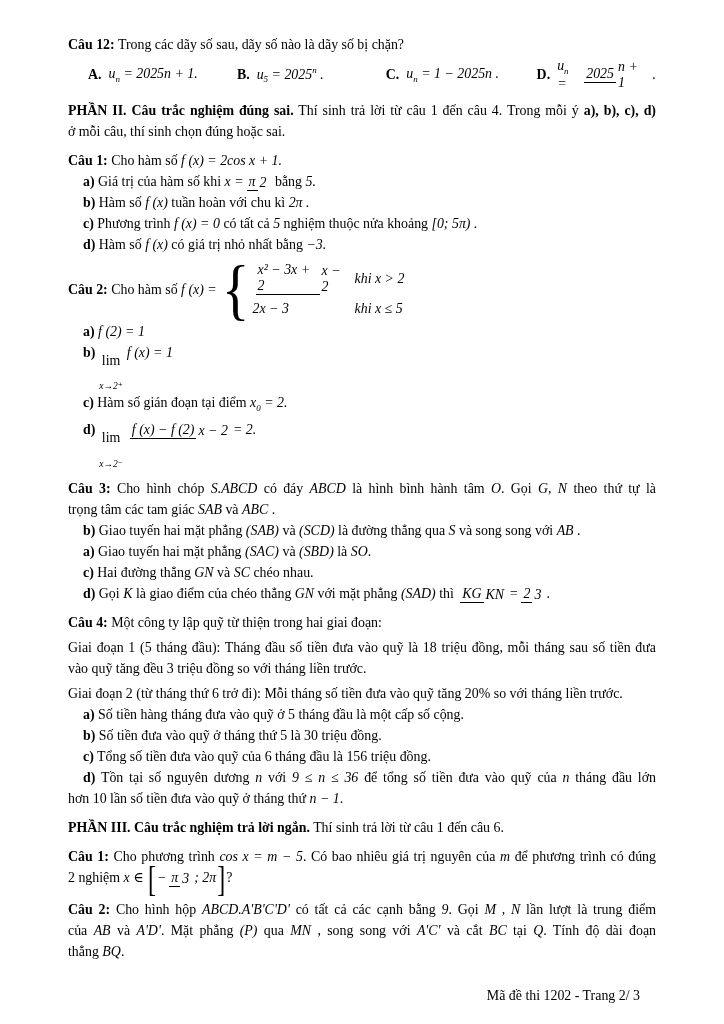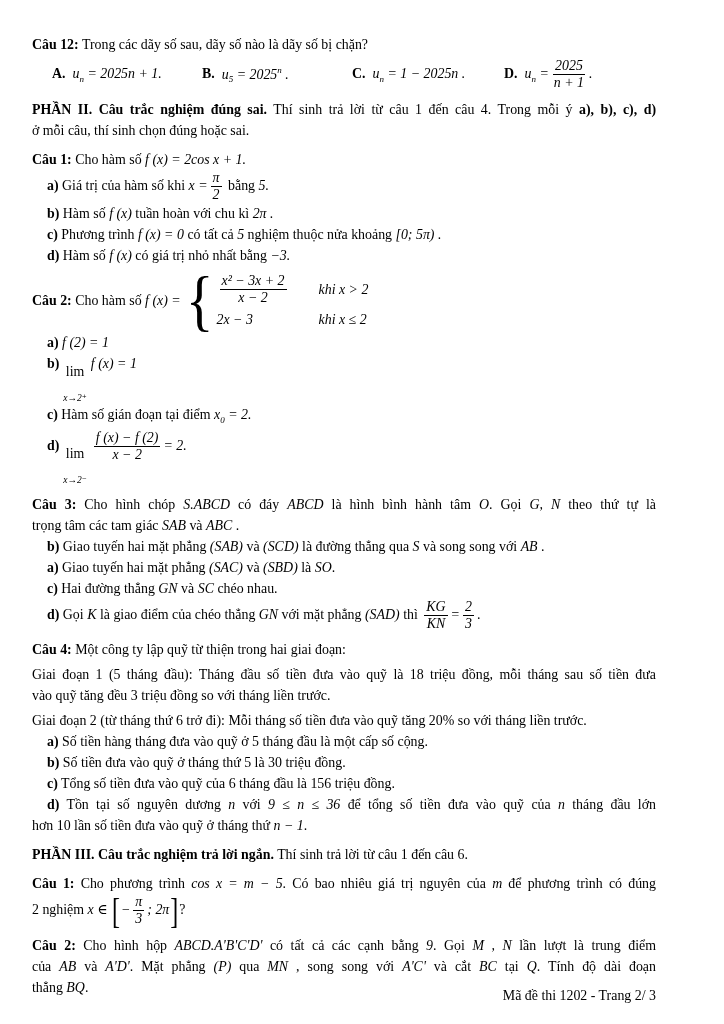--- a/index.html
+++ b/index.html
@@ -1,49 +1,49 @@
 <!DOCTYPE html>
 <html><head>
 <meta charset="utf-8">
 <style>
   *{margin:0;padding:0;box-sizing:border-box}
   html,body{background:#fff}
   body{width:724px;height:1024px;position:relative;overflow:hidden;color:#000;
        font-family:"Liberation Serif","DejaVu Serif",serif;font-size:13.9px}
-  .page{padding:34px 68px 0 32px}
+  .page{padding:34px 68px 0 68px}
   .ln{line-height:21px}
   .item{text-indent:15px}
   .qgap{margin-top:8px}
   .sgap{margin-top:4px}
   .just{text-align:justify;text-align-last:justify}
   b{font-weight:bold}
   .m{font-style:italic}
   sub,sup{font-size:9px;font-style:inherit}
-  .frac{display:inline-flex;flex-direction:column;align-items:center;vertical-align:middle;
+  .frac{display:inline-flex;flex-direction:row;align-items:center;vertical-align:middle;
         margin:0 3px;line-height:1.15;font-style:italic;text-indent:0}
   .fr-n{border-bottom:1px solid #000;padding:0 2px}
   .fr-d{padding:0 2px}
   .lim{display:inline-flex;flex-direction:column;align-items:center;vertical-align:-8px;
        margin:0 4px;line-height:1.05;text-indent:0}
   .limtop{font-style:normal}
   .limsub{font-size:9.5px;font-style:italic;margin-top:14px}
   .q2head{display:flex;align-items:center;margin-top:6px;margin-bottom:2px}
   .cases{display:inline-flex;align-items:center;margin-left:5px}
   .brace{font-size:58px;line-height:1;display:inline-block;transform:scaleY(1.15);font-weight:normal}
   .crows{display:flex;flex-direction:column;gap:6px;margin-left:3px}
   .crow{display:flex;align-items:center}
   .cexpr{display:inline-flex;width:102px;justify-content:flex-start}
   .ccond{font-style:italic}
   .optrow{display:flex;align-items:center;margin:3px 0 6px 20px}
   .opt{display:inline-flex;align-items:center}
   .opt b{margin-right:7px}
   .optA{width:150px}.optB{width:150px}.optC{width:152px}
   .bigbr{display:inline-block;font-size:24px;transform:scaleY(1.45);vertical-align:middle;
          margin:0 1px;font-style:normal;line-height:1}
-  .footer{position:absolute;right:68px;bottom:20px}
+  .footer{position:absolute;right:84px;bottom:20px}
 </style>
 </head>
 <body>
 
 <div class="page">
 
   <p class="ln"><b>Câu 12:</b><span> Trong các dãy số sau, dãy số nào là dãy số bị chặn?</span></p>
   <div class="optrow">
     <span class="opt optA">
         <b>A.</b>
@@ -91,21 +91,21 @@
                 <span class="fr-n">x² − 3x + 2</span>
                 <span class="fr-d">x − 2</span>
               </span>
             </span>
             <span class="ccond">khi x &gt; 2</span>
           </span>
         <span class="crow">
             <span class="cexpr">
               <i class="m">2x − 3</i>
             </span>
-            <span class="ccond">khi x ≤ 2</span>
+            <span class="ccond">khi x ≤ 5</span>
           </span>
       </span>
     </span>
   </div>
   <p class="ln item"><b>a)</b><span class="m">&nbsp;</span><i class="m">f (2) = 1</i></p>
   <p class="ln item"><b>b)</b><span class="lim">
         <span class="limtop">lim</span>
         <span class="limsub">x→2⁺</span>
       </span><i class="m">f (x) = 1</i></p>
   <p class="ln item"><b>c)</b><span> Hàm số gián đoạn tại điểm </span><i class="m"><span>x</span><sub>0</sub><span> = 2.</span></i></p>

